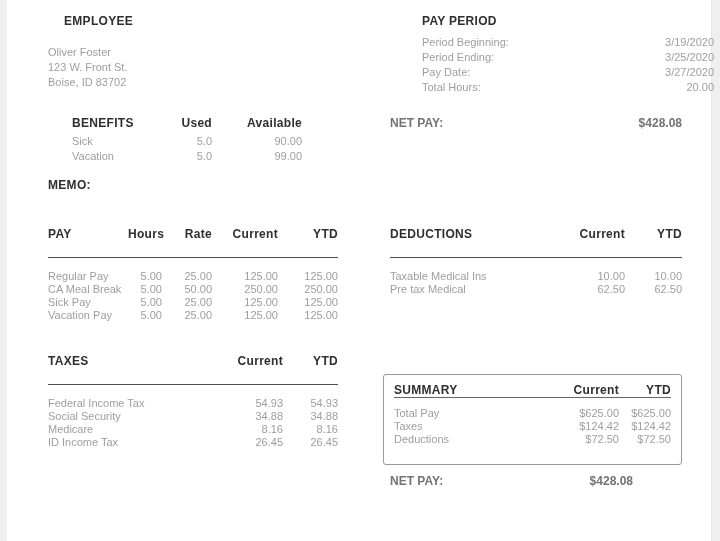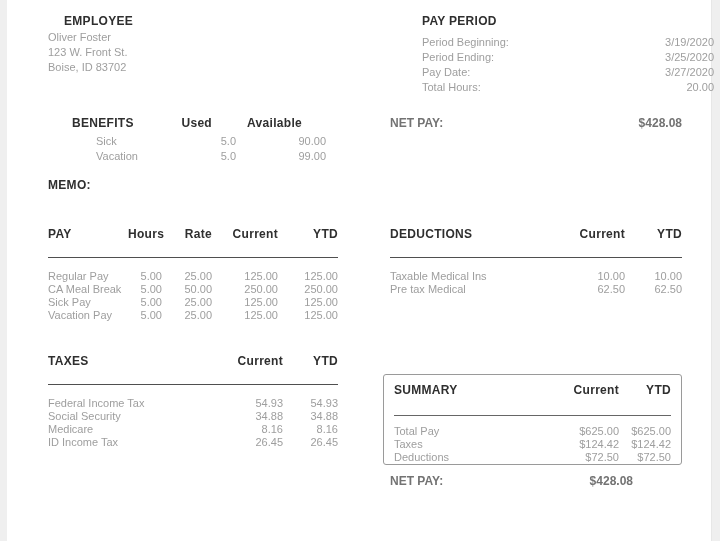--- a/index.html
+++ b/index.html
@@ -37,40 +37,40 @@
   .grid-pay{display:grid;grid-template-columns:80px 34px 50px 66px 60px;}
   .grid-ded{display:grid;grid-template-columns:160px 75px 57px;}
   .grid-tax{display:grid;grid-template-columns:160px 75px 55px;}
   .grid-ben{display:grid;grid-template-columns:80px 60px 90px;padding-left:24px;}
   .grid-sum{display:grid;grid-template-columns:1fr 80px 52px;}
   
   .emp-line{line-height:15px;}
   .pp-row{line-height:15px;}
   
   .ben-head{margin-bottom:4px;}
-  .ben-row{line-height:15px;margin-left:24px;}
+  .ben-row{line-height:15px;}
   
   .summary-box{
     left:383px;top:374px;width:299px;height:91px;
     border:1px solid #9a9a9a;border-radius:3px;
     box-sizing:border-box;
     padding:8px 10px 0 10px;
     background:#ffffff;
   }
-  .summary-box .thead{border-bottom:1px solid #666;padding-bottom:18px;}
+  .summary-box .thead{border-bottom:1px solid #666;padding-bottom:0;}
   .summary-box .rows{margin-top:9px;}
 </style>
 </head>
 <body>
 
 <div class="canvas">
   <div class="page"></div>
 
   <div class="abs" style="left:48px;top:14px;width:240px;">
-    <div class="h" style="margin-bottom:2px;padding-left:16px;">EMPLOYEE</div>
+    <div class="h" style="margin-bottom:17px;padding-left:16px;">EMPLOYEE</div>
     <div class="t emp-line">Oliver Foster</div>
     <div class="t emp-line">123 W. Front St.</div>
     <div class="t emp-line">Boise, ID 83702</div>
   </div>
 
   <div class="abs" style="left:394px;top:14px;width:292px;margin-left:28px;">
     <div class="h" style="margin-bottom:7px;">PAY PERIOD</div>
     <div class="kv pp-row">
       <span class="t">Period Beginning:</span>
       <span class="t">3/19/2020</span>

